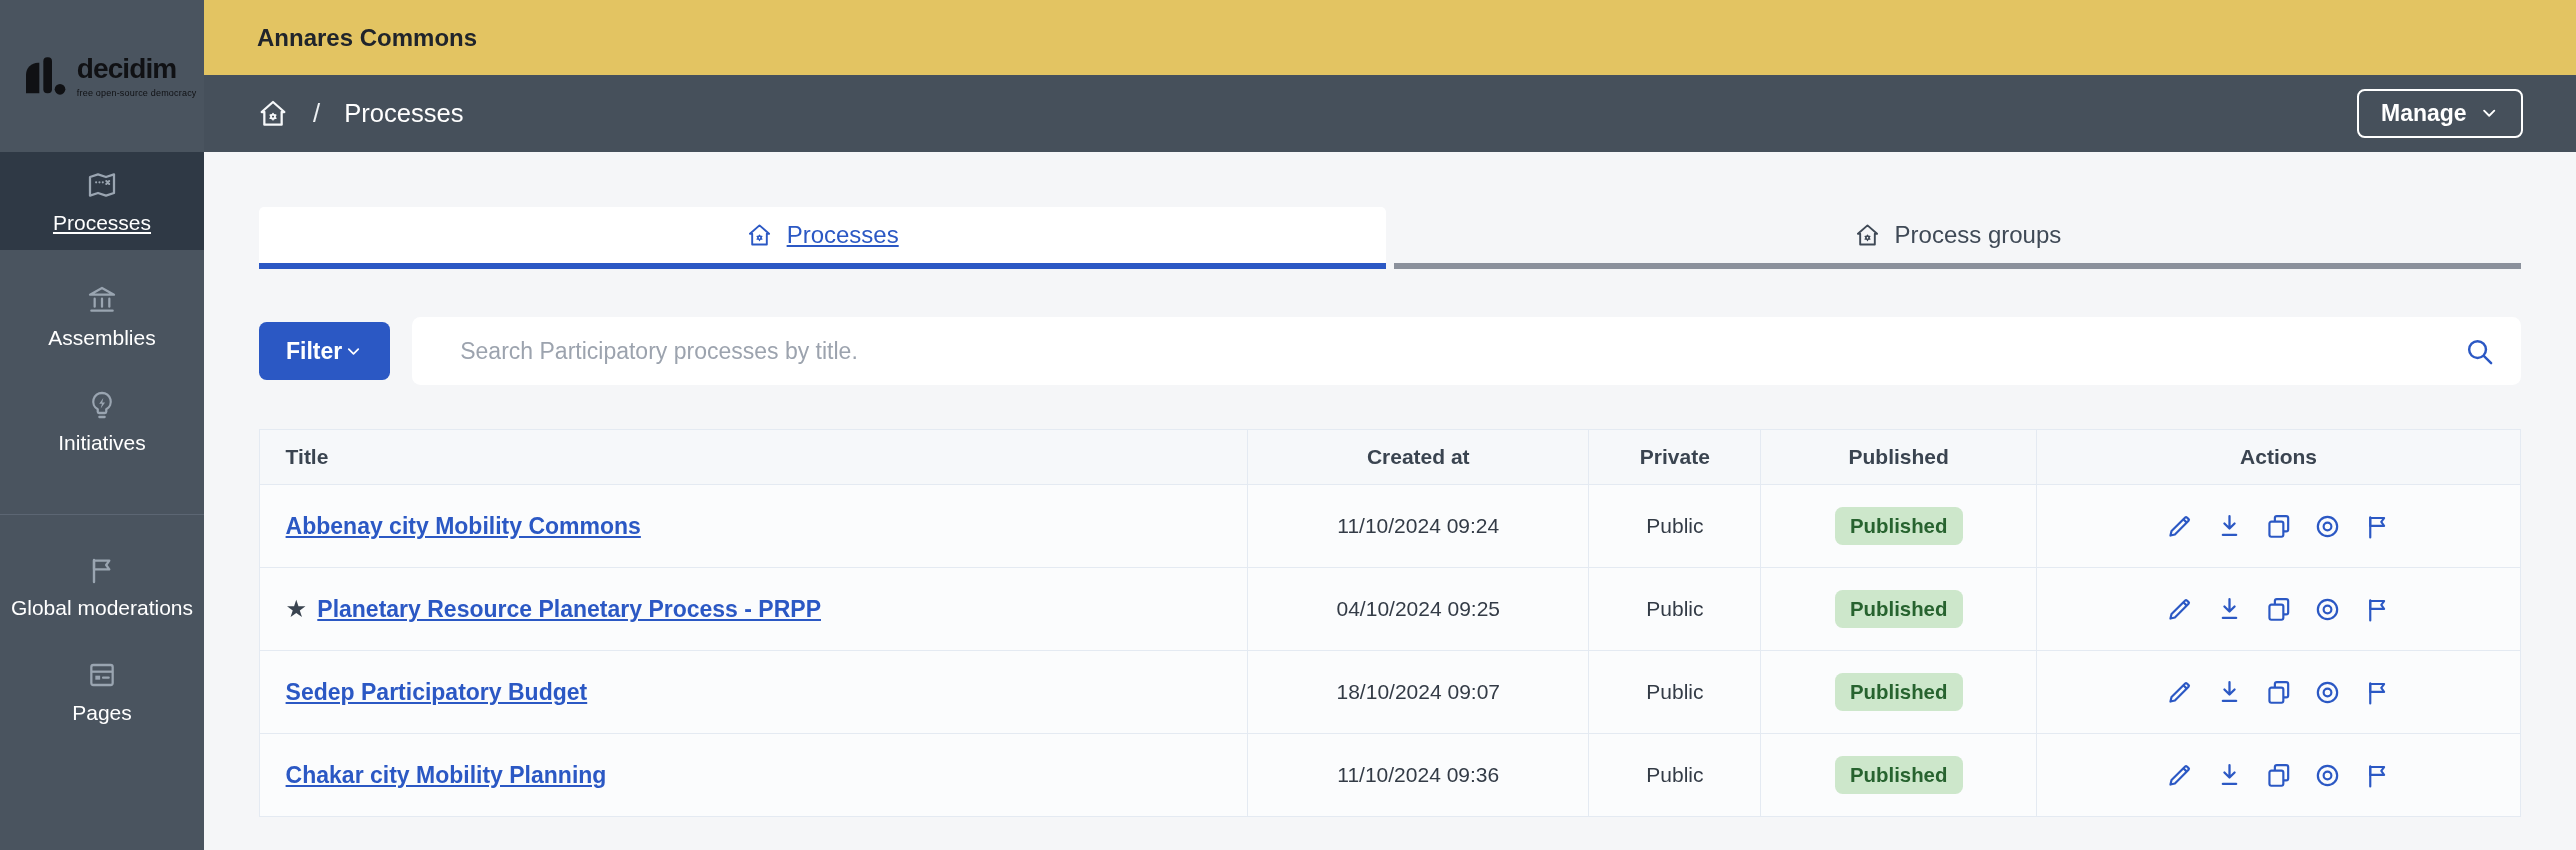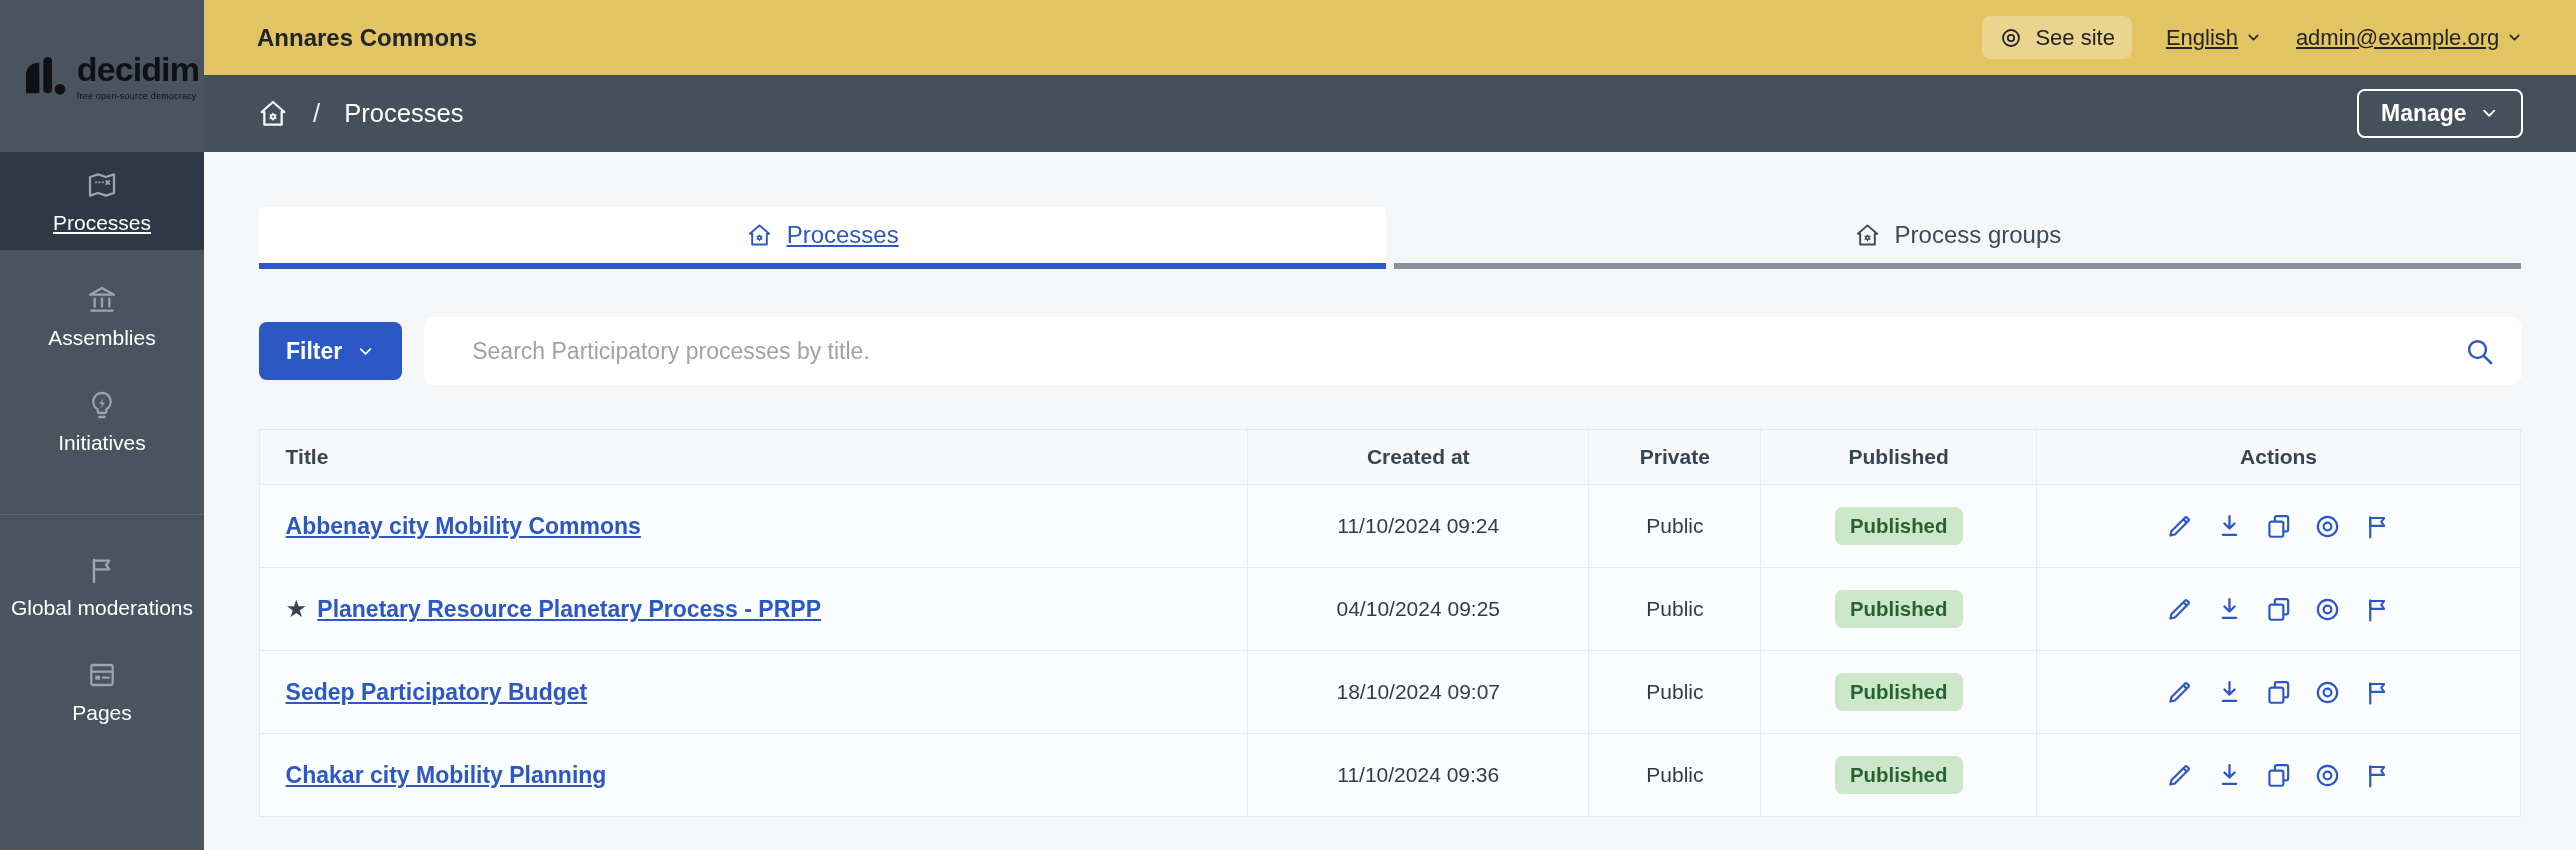--- a/index.html
+++ b/index.html
@@ -4,21 +4,21 @@
 <style>
   html,body{margin:0;padding:0;overflow:hidden;}
   body{width:2576px;height:850px;font-family:"Liberation Sans",sans-serif;background:#f5f6f8;}
   #app{position:relative;width:2576px;height:850px;overflow:hidden;background:#f5f6f8;}
 
   
   .sidebar{position:absolute;left:0;top:0;width:204px;height:850px;background:#4a545f;z-index:3;}
   .logo-block{height:152px;display:flex;align-items:center;padding-left:22px;box-sizing:border-box;}
   .logo-mark{width:48px;height:48px;flex:0 0 auto;}
   .logo-text{margin-left:6.8px;color:#101114;}
-  .logo-name{font-size:34px;font-weight:bold;line-height:1;letter-spacing:-0.9px;}
+  .logo-name{font-size:28px;font-weight:bold;line-height:1;letter-spacing:-0.9px;}
   .logo-tagline{font-size:9px;margin-top:5px;white-space:nowrap;letter-spacing:0.2px;}
   .nav{display:flex;flex-direction:column;}
   .nav-item{display:flex;flex-direction:column;align-items:center;padding:34px 0 5.1px;cursor:pointer;}
   .nav-item .nav-ic{width:32px;height:32px;color:#9aa5b1;}
   .nav-item .nav-label{margin-top:10.2px;font-size:21px;color:#ffffff;text-align:center;line-height:1.15;padding:0 6.8px;}
   .nav-item.active{background:#2f3945;padding:17px 0 14.5px;}
   .nav-item.active .nav-label{text-decoration:underline;}
   .nav-divider{border:none;border-top:1.7px solid #5c6673;margin:53px 0 0 0;}
   .nav-item.after-divider{padding-top:39px;}
 
@@ -46,21 +46,21 @@
   .main{position:absolute;left:204px;top:152px;width:2372px;height:699px;box-sizing:border-box;padding:55px 55px 0;background:#f5f6f8;}
 
   .tabs{display:flex;gap:8.5px;height:62px;}
   .tab{flex:1;display:flex;align-items:center;justify-content:center;gap:13.6px;font-size:24px;cursor:pointer;box-sizing:border-box;}
   .tab .tab-ic{width:27px;height:27px;}
   .tab.active{background:#ffffff;color:#2b58c4;border-bottom:6px solid #2b58c4;border-top-left-radius:5.1px;border-top-right-radius:5.1px;}
   .tab.active .tab-label{text-decoration:underline;font-weight:normal;}
   .tab.inactive{color:#3f4956;border-bottom:6px solid #8b919c;}
 
   .filter-row{margin-top:48px;display:flex;align-items:center;gap:22px;height:68px;}
-  .filter-btn{display:flex;align-items:center;gap:14px;background:#2b58c4;color:#ffffff;border:none;border-radius:7.7px;height:58px;padding:0 27px;font-family:inherit;font-size:23px;font-weight:bold;cursor:pointer;}
+  .filter-btn{display:flex;align-items:center;gap:2px;background:#2b58c4;color:#ffffff;border:none;border-radius:7.7px;height:58px;padding:0 27px;font-family:inherit;font-size:23px;font-weight:bold;cursor:pointer;}
   .filter-btn .btn-chev{width:19px;height:19px;}
   .search-wrap{position:relative;flex:1;height:68px;}
   .search-input{width:100%;height:100%;box-sizing:border-box;border:none;border-radius:8.5px;background:#ffffff;padding:0 77px 0 48px;font-family:inherit;font-size:23px;color:#333b46;outline:none;}
   .search-input::placeholder{color:#9ca3ae;}
   .search-ic{position:absolute;right:25.6px;top:19px;width:31px;height:31px;color:#2b58c4;cursor:pointer;}
 
   table.proc{margin-top:44px;width:100%;border-collapse:collapse;}
   .proc th,.proc td{border:0.9px solid #e4eaf2;}
   .proc thead th{background:#f6f8fa;height:52px;font-size:21px;font-weight:bold;color:#3a4450;text-align:center;}
   .proc thead th.col-title{text-align:left;padding-left:25.6px;}
@@ -188,40 +188,20 @@
         <svg class="nav-ic" viewBox="0 0 38 38" width="32" height="32">
             <use href="#i-pages"></use>
           </svg>
         <span class="nav-label">Pages</span>
       </div>
     </nav>
   </aside>
 
   <header class="topbar">
     <div class="site-name">Annares Commons</div>
-    <div class="topbar-right">
-      <div class="see-site">
-        <svg class="top-ic" viewBox="0 0 28 28" width="24" height="24">
-            <use href="#i-eye"></use>
-          </svg>
-        <span>See site</span>
-      </div>
-      <div class="top-link">
-        <span class="lbl">English</span>
-        <svg class="chev-ic" viewBox="0 0 20 20" width="17" height="17">
-            <use href="#i-chev"></use>
-          </svg>
-      </div>
-      <div class="top-link">
-        <span class="lbl">admin@example.org</span>
-        <svg class="chev-ic" viewBox="0 0 20 20" width="17" height="17">
-            <use href="#i-chev"></use>
-          </svg>
-      </div>
-    </div>
   </header>
 
   <div class="crumbbar">
     <svg class="crumb-home" viewBox="0 0 38 38" width="32" height="32">
         <use href="#i-home"></use>
       </svg>
     <span class="crumb-sep">/</span>
     <span class="crumb-current">Processes</span>
     <div class="crumb-actions">
       <button class="hdr-btn">

